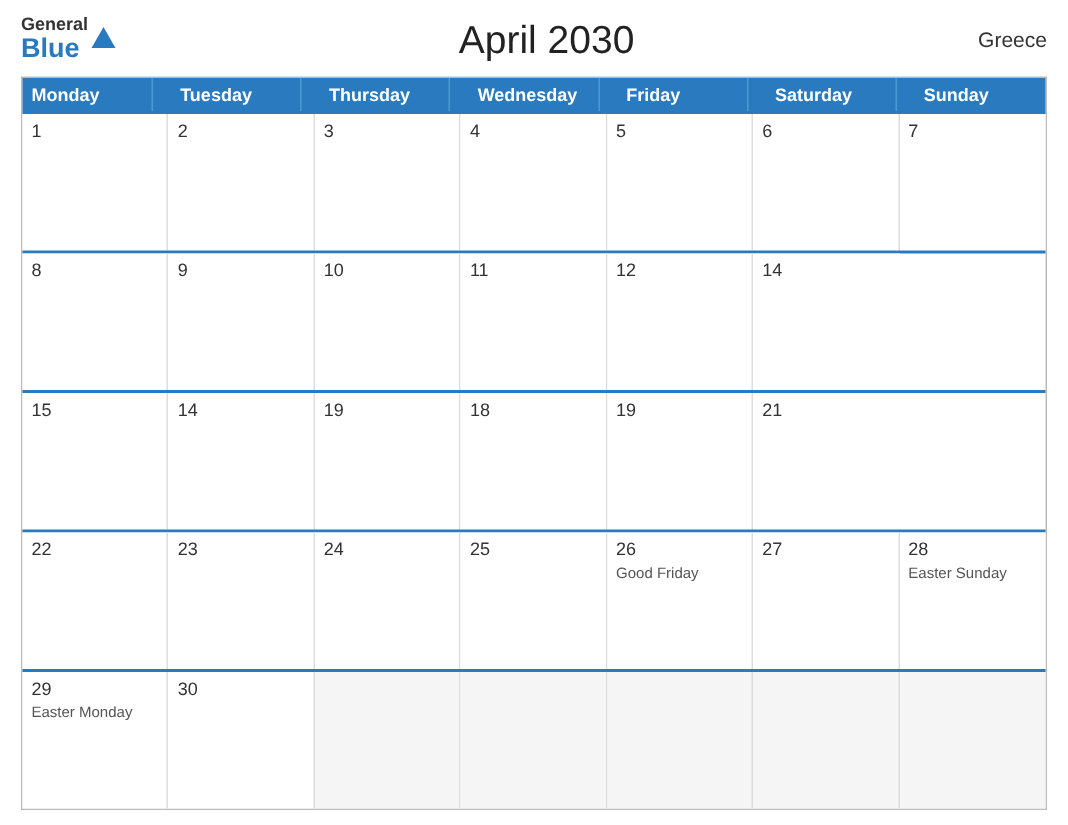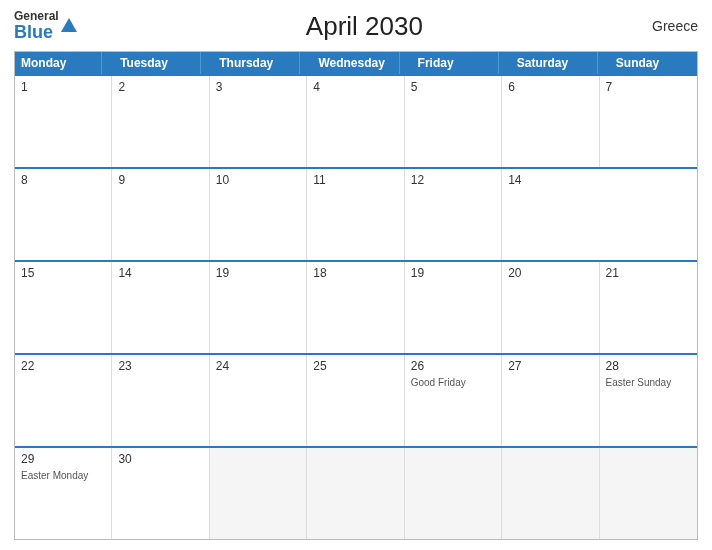--- a/index.html
+++ b/index.html
@@ -192,23 +192,20 @@
           <div class="cal-cell">
             <div class="day-num">19</div>
           </div>
           <div class="cal-cell">
             <div class="day-num">18</div>
           </div>
           <div class="cal-cell">
             <div class="day-num">19</div>
           </div>
           <div class="cal-cell">
-            <div class="day-num">20</div>
-          </div>
-          <div class="cal-cell">
             <div class="day-num">21</div>
           </div>
         </div>
         <div class="cal-row">
           <div class="cal-cell">
             <div class="day-num">22</div>
           </div>
           <div class="cal-cell">
             <div class="day-num">23</div>
           </div>

